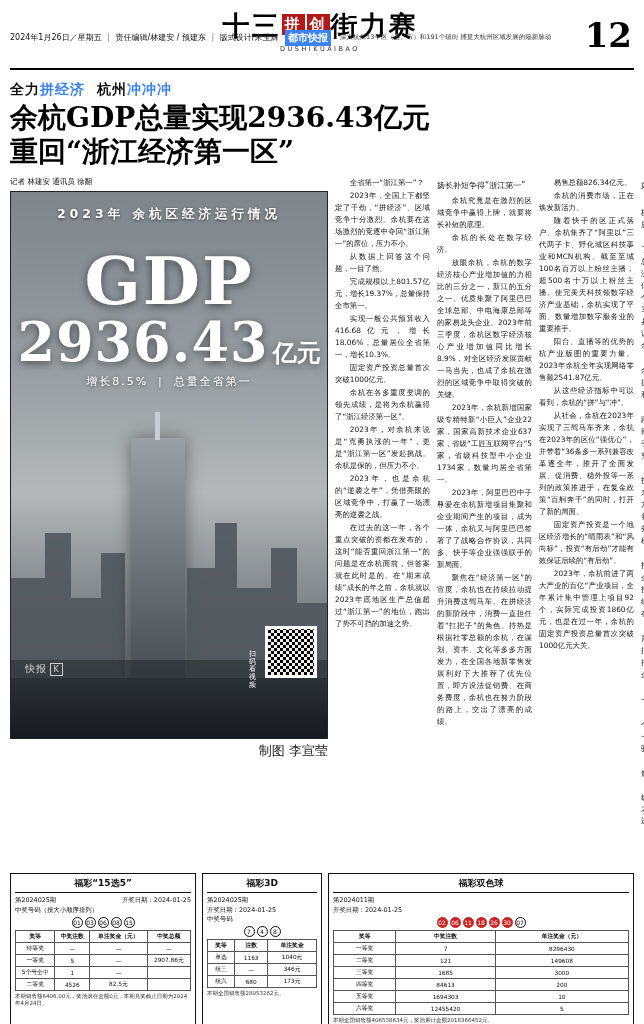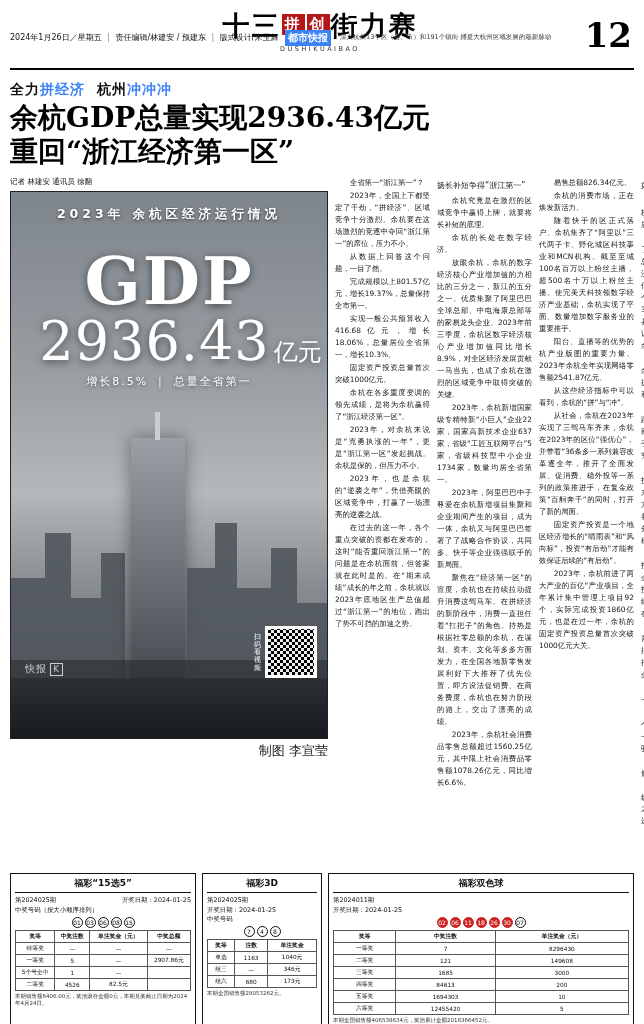--- a/index.html
+++ b/index.html
@@ -99,23 +99,22 @@
   }
   .poster .gdp {
     position: absolute; top: 50px; left: 0; right: 0; text-align: center;
     color: #fff; font-family: "DejaVu Serif","Liberation Serif",serif;
     font-size: 66px; font-weight: bold; letter-spacing: 2px;
     text-shadow: 0 2px 8px rgba(0,0,0,.55);
   }
   .poster .num {
     position: absolute; top: 118px; left: 0; right: 0; text-align: center;
     color: #fff; font-family: "DejaVu Serif","Liberation Serif",serif;
-    font-size: 54px; font-weight: normal; letter-spacing: 1px;
+    font-size: 54px; font-weight: bold; letter-spacing: 1px;
     text-shadow: 0 2px 8px rgba(0,0,0,.55);
-    margin-left: 23px;
   }
   .poster .num .unit { font-size: 24px; letter-spacing: 0; margin-left: 4px; }
   .poster .sub {
     position: absolute; top: 182px; left: 0; right: 0; text-align: center;
     color: #fff; font-size: 11px; letter-spacing: 2px;
     text-shadow: 0 1px 4px rgba(0,0,0,.6);
   }
   .poster .sub .bar { margin: 0 10px; opacity: .8; }
   
   .sky-b { position: absolute; bottom: 0; background: rgba(30,34,38,.88); }
@@ -143,22 +142,22 @@
   }
   .poster .qr {
     position: absolute; right: 10px; bottom: 60px; width: 52px; height: 52px;
     background:
       repeating-linear-gradient(0deg,#111 0 3px,#fff 3px 6px),
       repeating-linear-gradient(90deg,#111 0 3px,#fff 3px 6px);
     background-blend-mode: difference;
     border: 3px solid #fff;
   }
   .poster .qrlabel {
-    position: absolute; right: 66px; bottom: 66px; width: 12px;
-    color: #fff; font-size: 7px; line-height: 1.1; text-align: right;
+    position: absolute; right: 66px; bottom: 49px; width: 12px;
+    color: #fff; font-size: 7px; line-height: 1.1; text-align: left;
   }
   .photo-credit { font-size: 13px; text-align: right; margin-top: 3px; color: #222; }
 
   
   .lottery { display: flex; gap: 6px; margin-top: 6px; }
   .lbox { border: 1px solid #111; padding: 3px 4px; font-size: 6.4px; }
   .lbox.b1 { width: 186px; }
   .lbox.b2 { width: 120px; }
   .lbox.b3 { flex: 1; }
   .lbox .lt {
@@ -257,21 +256,20 @@
       </div>
 
       <div class="tcol">
         <p class="sub">扬长补短争得“浙江第一”</p>
         <p>余杭究竟是在激烈的区域竞争中赢得上牌，就要将长补短的底理。</p>
         <p>余杭的长处在数字经济。</p>
         <p>放眼余杭，余杭的数字经济核心产业增加值的力相比的三分之一，新江的五分之一。优质集聚了阿里巴巴全球总部、中电海康总部等的家易龙头企业。2023年前三季度，余杭区数字经济核心产业增加值同比增长8.9%，对全区经济发展贡献一马当先，也成了余杭在激烈的区域竞争中取得突破的关键。</p>
         <p>2023年，余杭新增国家级专精特新“小巨人”企业22家，国家高新技术企业637家，省级“工匠互联网平台”5家，省级科技型中小企业1734家，数量均居全省第一。</p>
         <p>2023年，阿里巴巴中子尊爱在余杭新增项目集聚和企业期间产生的项目，成为一体，余杭又与阿里巴巴签署了了战略合作协议，共同多、快手等企业强强联手的新局面。</p>
         <p>聚焦在“经济第一区”的宣度，余杭也在持续拉动提升消费这驾马车。在拼经济的新阶段中，消费一直担任着“扛把子”的角色。持热是根据社零总额的余杭，在谋划、资本、文化等多多方面发力，在全国各地新零售发展利好下大推荐了优先位置，即方设法促销费、在商务费度，余杭也在努力阶段的路上，交出了漂亮的成绩。</p>
-        <p>2023年，余杭社会消费品零售总额超过1560.25亿元，其中限上社会消费品零售额1078.26亿元，同比增长6.6%。</p>
       </div>
 
       <div class="tcol">
         <p>易售总额826.34亿元。</p>
         <p>余杭的消费市场，正在焕发新活力。</p>
         <p>随着快手的区正式落户、余杭集齐了“阿里以”三代两子卡、野化城区科技事业和MCN机构。截至至城100名百万以上粉丝主播，超500名十万以上粉丝主播。使完美天科技领数字经济产业基础，余杭实现了平面、数量增加数字服务业的重要推手。</p>
         <p>阳台、直播等的优势的杭产业版图的重要力量。2023年余杭全年实现网络零售额2541.87亿元。</p>
         <p>从这些经济指标中可以看到，余杭的“拼”与“冲”。</p>
         <p>从社会，余杭在2023年实现了三驾马车齐来，余杭在2023年的区位“强优心”，并带着“36条多一系列兼容改革逐全年，推开了全面发展、促消费、稳外投等一系列的政策推进手，在复金政策“百舸奔千”的同时，打开了新的局面。</p>
         <p>固定资产投资是一个地区经济增长的“晴雨表”和“风向标”，投资“有后劲”才能有效保证后续的“有后劲”。</p>

